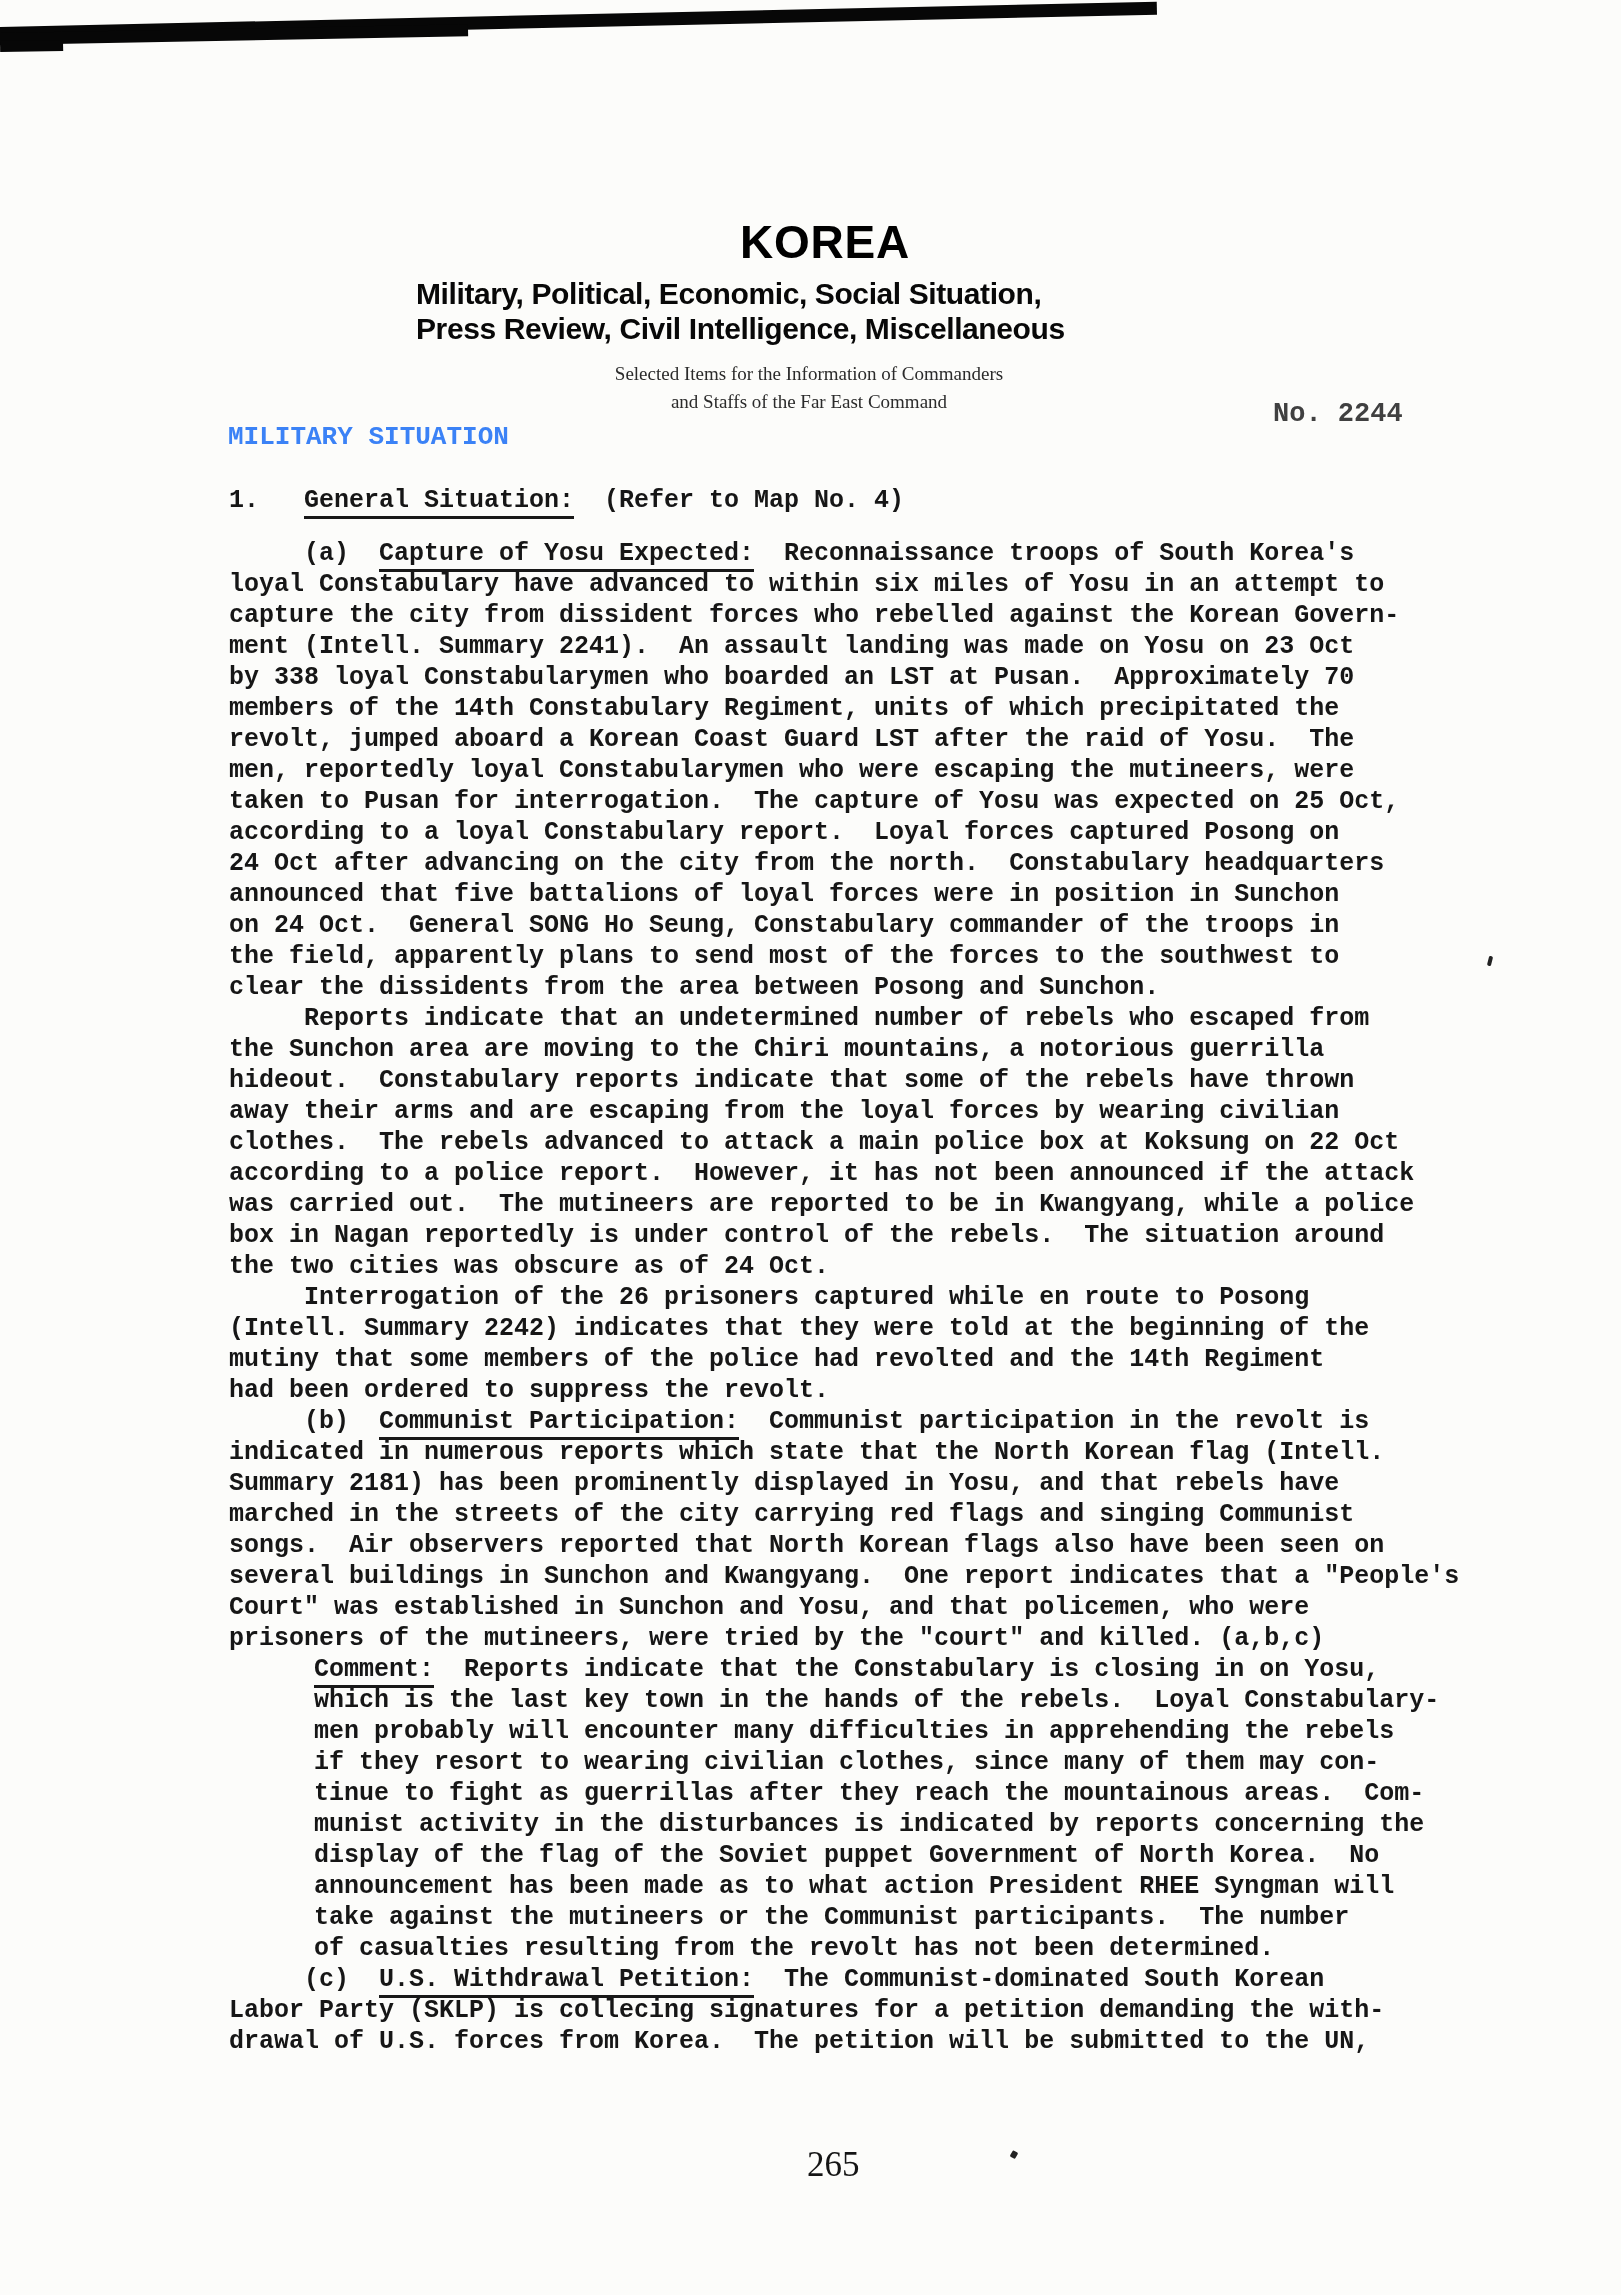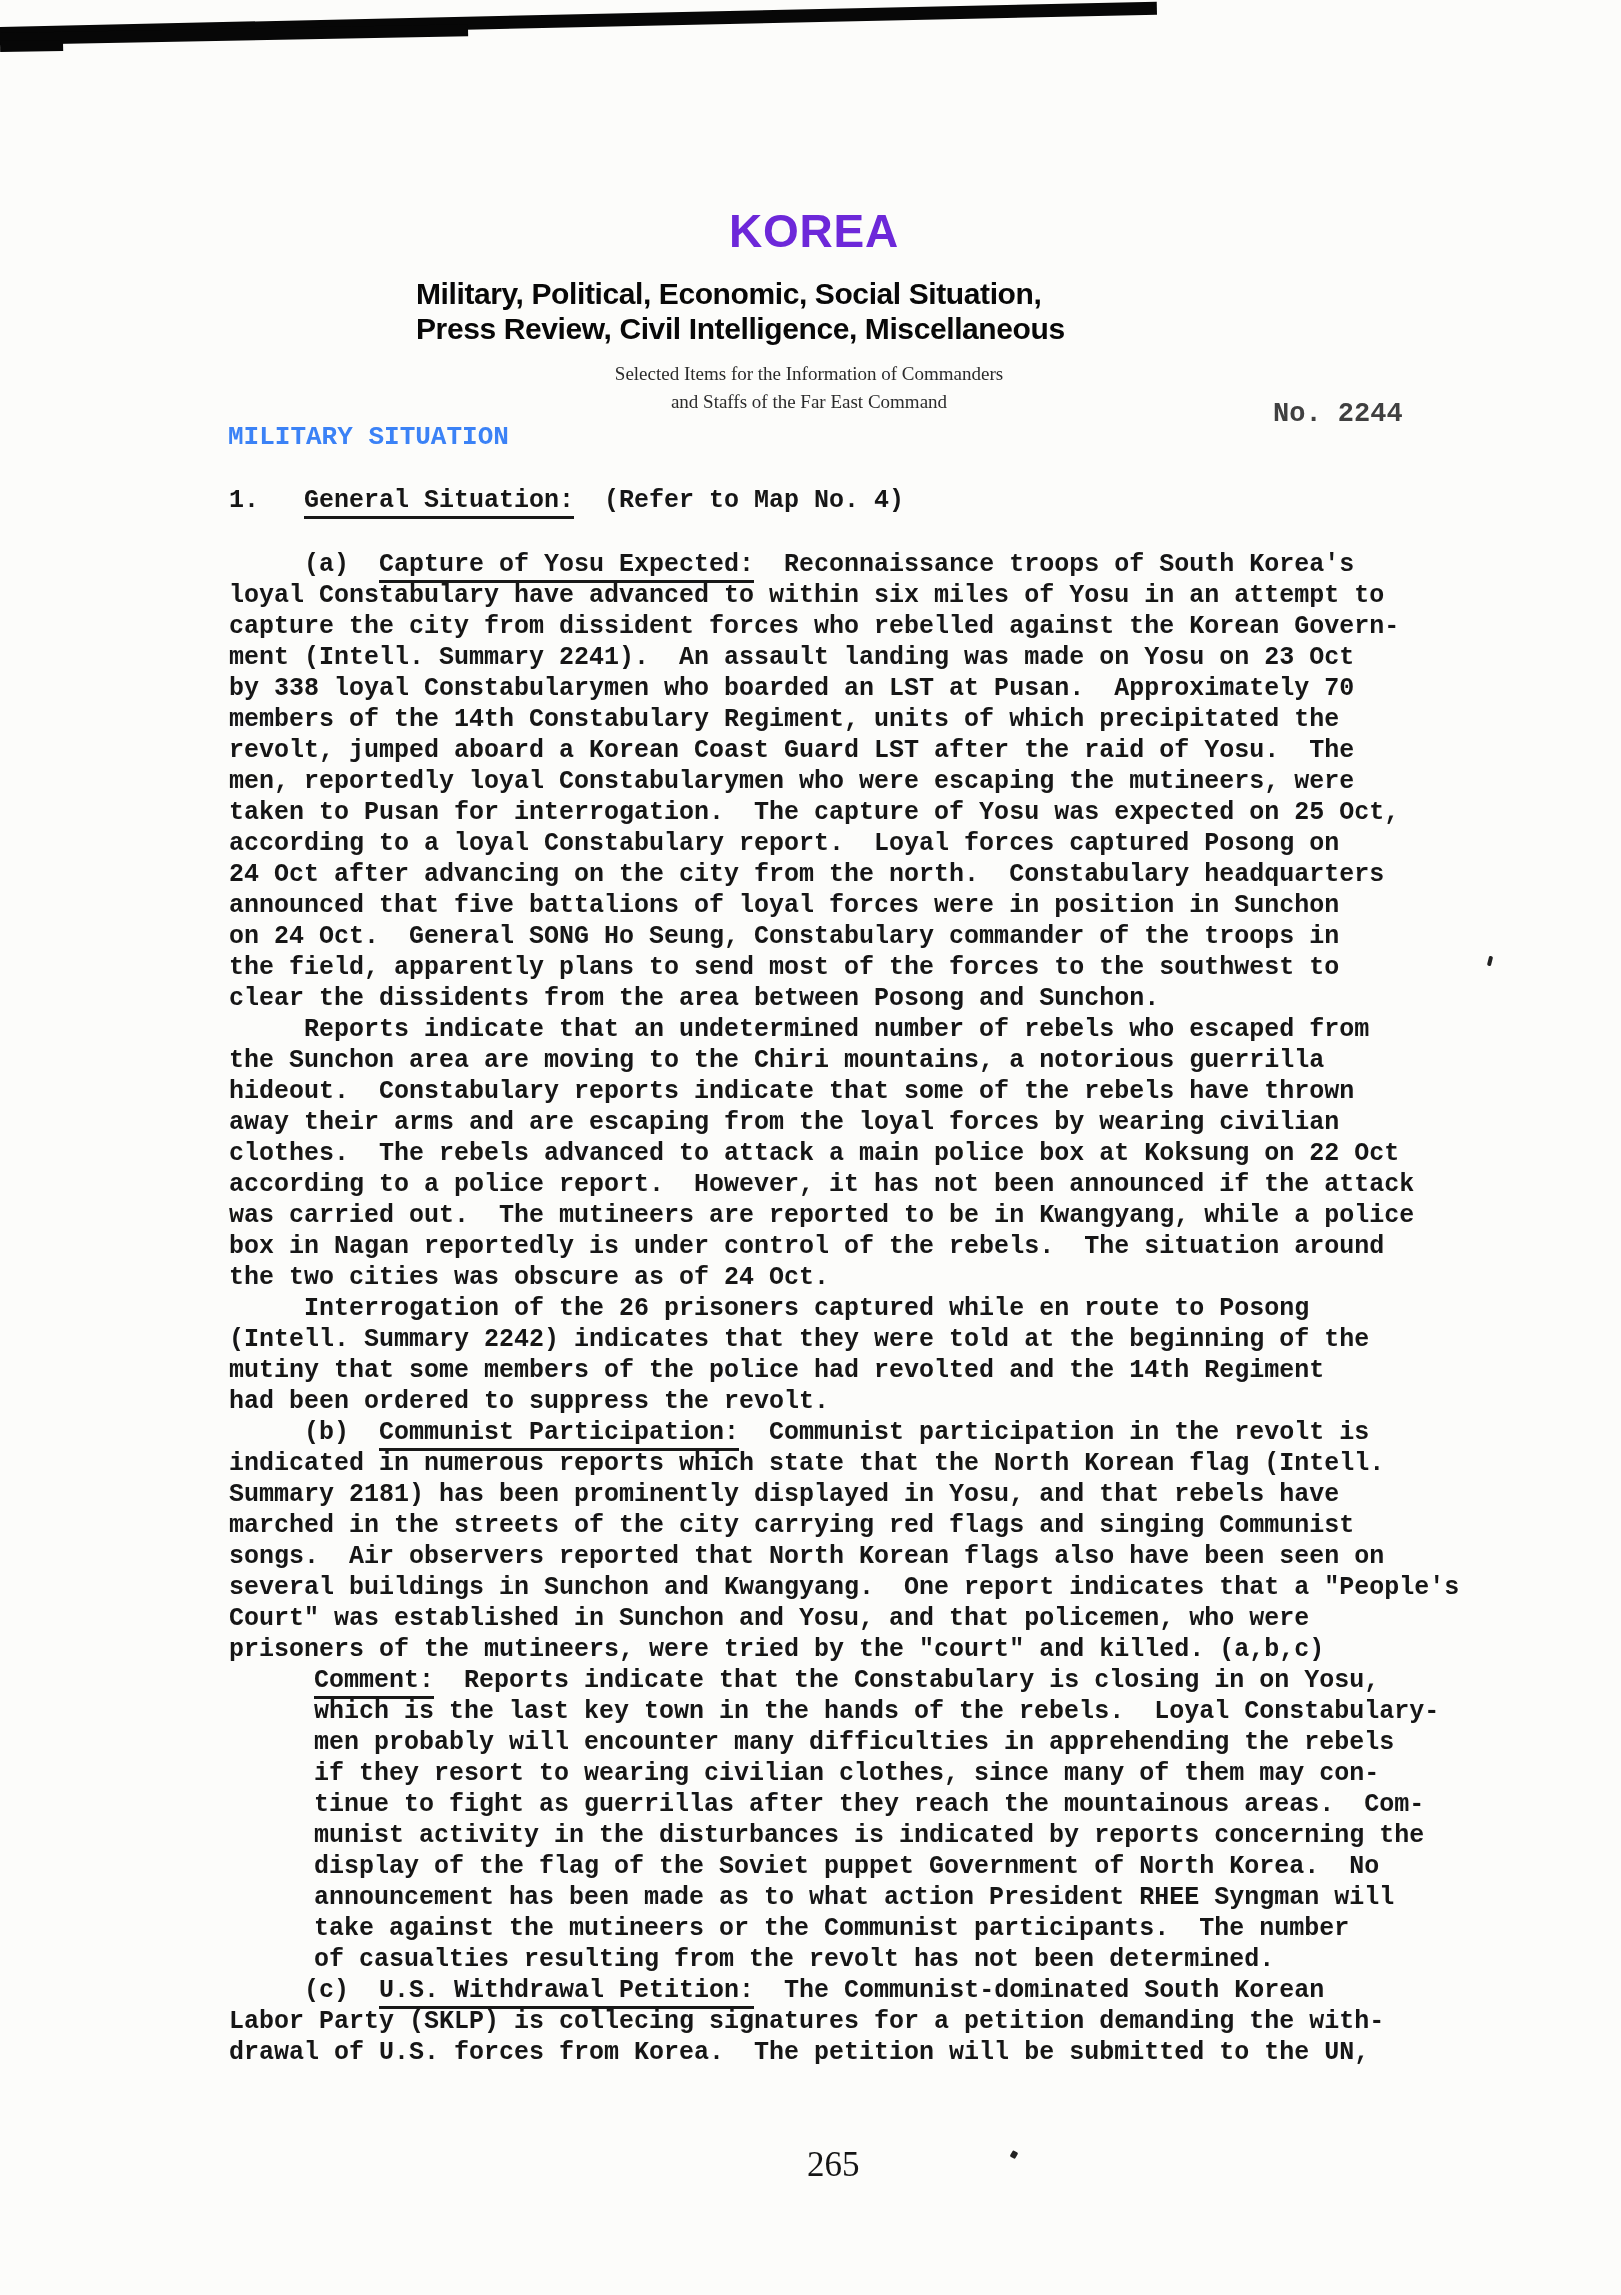--- a/index.html
+++ b/index.html
@@ -18,25 +18,25 @@
   }
   .topbar-thick{
     position:absolute;left:-3.1px;top:33px;width:471px;height:11.8px;
     background:#070707;transform:rotate(-1.05deg);transform-origin:left top;
   }
   .topbar-nub{
     position:absolute;left:0;top:41px;width:63px;height:11px;background:#070707;
     transform:rotate(-1deg);transform-origin:left top;
   }
   .title{
-    position:absolute;left:652px;top:203px;width:314px;margin:5px;
+    position:absolute;left:652px;top:203px;width:314px;margin:16px;
     text-align:center;
     font-family:"Liberation Sans","DejaVu Sans",sans-serif;
     font-weight:700;font-size:46px;line-height:47px;letter-spacing:0.8px;
-    color:#6d28d9;
+    color:#000000;
   }
   .subtitle{
     position:absolute;left:416px;top:276px;width:785px;
     text-align:left;white-space:pre;
     font-family:"Liberation Sans","DejaVu Sans",sans-serif;
     font-weight:700;font-size:30px;line-height:35px;letter-spacing:-0.4px;
     color:#080808;
   }
   .distribution{
     position:absolute;left:534px;top:360px;width:550px;
@@ -50,21 +50,21 @@
   }
   .seclabel{
     position:absolute;left:228px;top:422px;
     font-size:26px;font-weight:700;white-space:pre;color:#3b82f6;
   }
   .body-col{
     position:absolute;left:229px;top:485px;width:1303px;
     font-size:25px;font-weight:700;line-height:31px;color:#161616;
   }
   .body-col .line,.body-col .lines{white-space:pre;}
-  .h-line{margin-bottom:33px;}
+  .h-line{margin-bottom:22px;}
   .u{border-bottom:3.1px solid #181818;padding-bottom:0.8px;}
   .comment-block{padding-left:85px;}
   .pagenum{
     position:absolute;left:807px;top:2145px;
     font-family:"Liberation Serif","DejaVu Serif",serif;
     font-size:35px;color:#141414;
   }
   .speck{position:absolute;background:#222;border-radius:1.6px;}
   .speck-a{left:1011px;top:2151px;width:5.5px;height:7px;transform:rotate(30deg);}
   .speck-b{left:1488px;top:956px;width:3.9px;height:10.2px;transform:rotate(14deg);}

